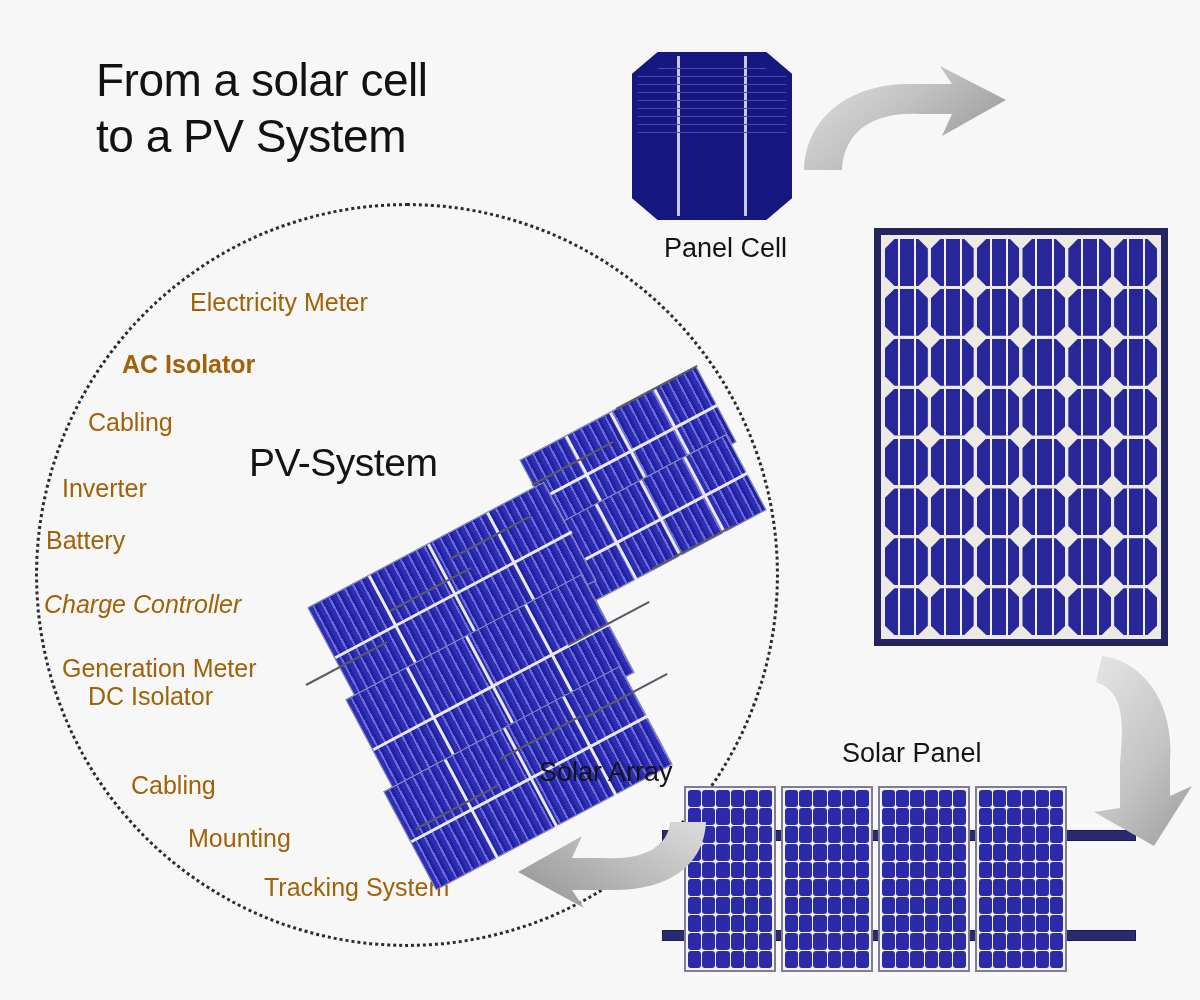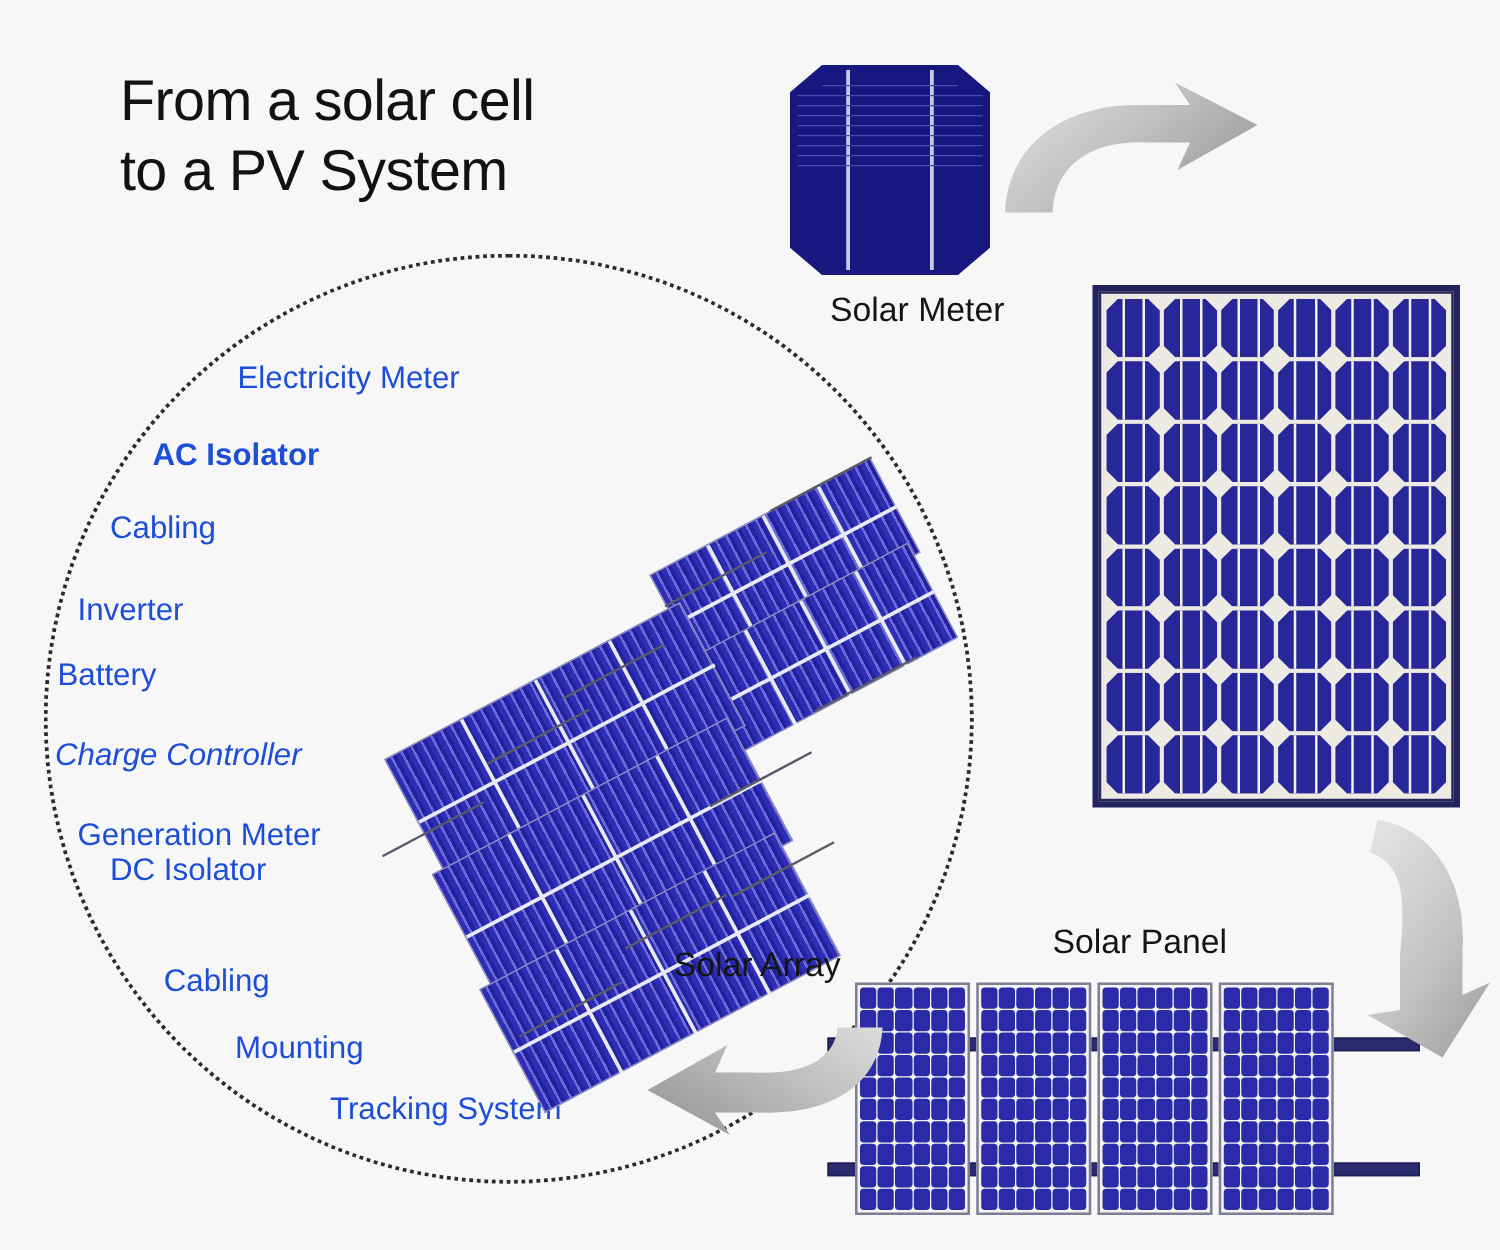--- a/index.html
+++ b/index.html
@@ -20,21 +20,21 @@
     letter-spacing:-0.5px;white-space:pre-line;
   }
   .caption{position:absolute;font-size:27px;color:#141414;white-space:nowrap;}
   #cap-solar-cell{left:664px;top:233px;}
   #cap-solar-module{left:944px;top:179px;}
   #cap-solar-panel{left:842px;top:738px;}
   #cap-solar-array{left:539px;top:757px;}
   #cap-pv-system{left:249px;top:441px;font-size:39px;letter-spacing:-0.5px;}
 
   
-  .comp{position:absolute;font-size:25px;color:#1d4ed8;white-space:nowrap;}
+  .comp{position:absolute;font-size:25px;color:#a16207;white-space:nowrap;}
 
   
   #pv-circle{
     position:absolute;left:35px;top:203px;width:744px;height:744px;
     border-radius:50%;
     border:3px dotted #2b2b2b;
     box-sizing:border-box;
   }
 
   
@@ -106,20 +106,21 @@
 </head>
 <body>
 
 <div id="stage">
 
   <div class="title">From a solar cell
 to a PV System</div>
 
   <div id="pv-circle"></div>
 
+  <div class="caption" id="cap-pv-system">PV-System</div>
 
   <div id="comp-list">
       <div class="comp" style="left: 190px; top: 288px;">Electricity Meter</div>
       <div class="comp" style="left: 122px; top: 350px; font-weight: bold;">AC Isolator</div>
       <div class="comp" style="left: 88px; top: 408px;">Cabling</div>
       <div class="comp" style="left: 62px; top: 474px;">Inverter</div>
       <div class="comp" style="left: 46px; top: 526px;">Battery</div>
       <div class="comp" style="left: 44px; top: 590px; font-style: italic;">Charge Controller</div>
       <div class="comp" style="left: 62px; top: 654px;">Generation Meter</div>
       <div class="comp" style="left: 88px; top: 682px;">DC Isolator</div>
@@ -137,21 +138,21 @@
         <div class="cell-finger" style="top: 24px; left: 6px; right: 6px;"></div>
         <div class="cell-finger" style="top: 32px; left: 6px; right: 6px;"></div>
         <div class="cell-finger" style="top: 40px; left: 6px; right: 6px;"></div>
         <div class="cell-finger" style="top: 48px; left: 6px; right: 6px;"></div>
         <div class="cell-finger" style="top: 56px; left: 6px; right: 6px;"></div>
         <div class="cell-finger" style="top: 64px; left: 6px; right: 6px;"></div>
         <div class="cell-finger" style="top: 72px; left: 6px; right: 6px;"></div>
         <div class="cell-finger" style="top: 80px; left: 6px; right: 6px;"></div>
       </div>
   </div>
-  <div class="caption" id="cap-solar-cell">Solar Meter</div>
+  <div class="caption" id="cap-solar-cell">Panel Cell</div>
 
   <div id="solar-module">
     <div class="module-inner" id="module-grid">
         <div class="mcell"></div>
         <div class="mcell"></div>
         <div class="mcell"></div>
         <div class="mcell"></div>
         <div class="mcell"></div>
         <div class="mcell"></div>
         <div class="mcell"></div>

